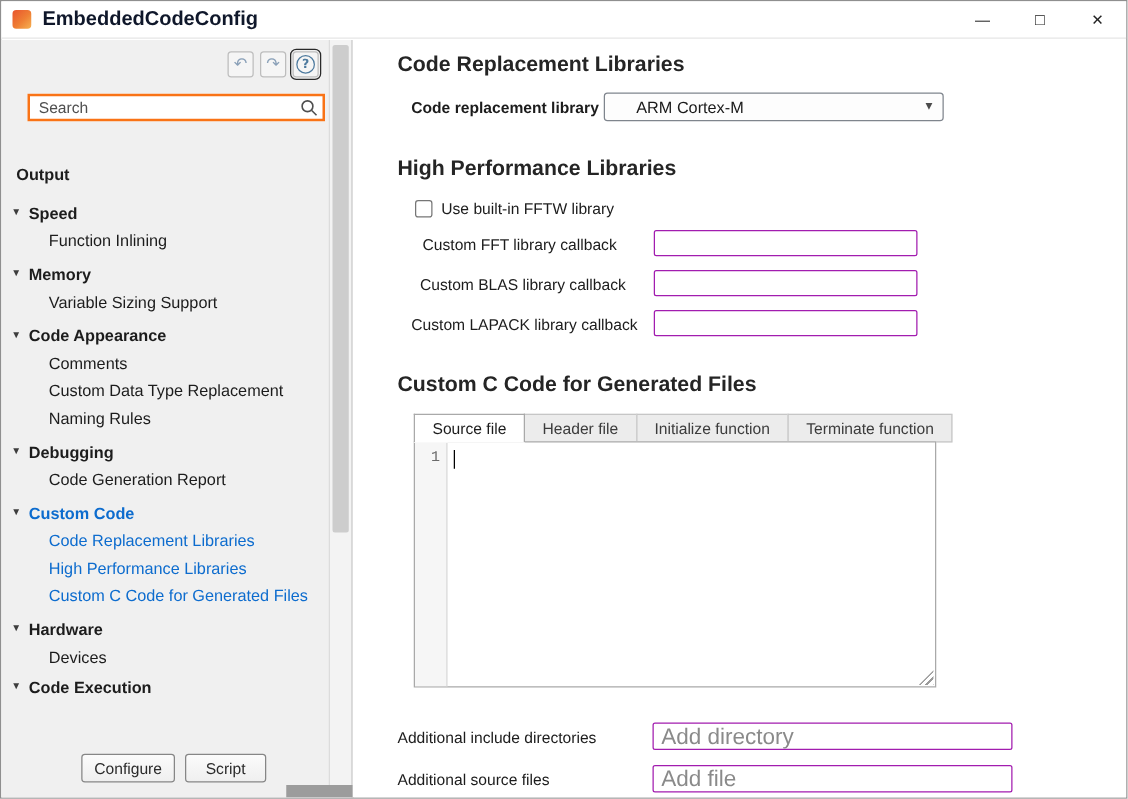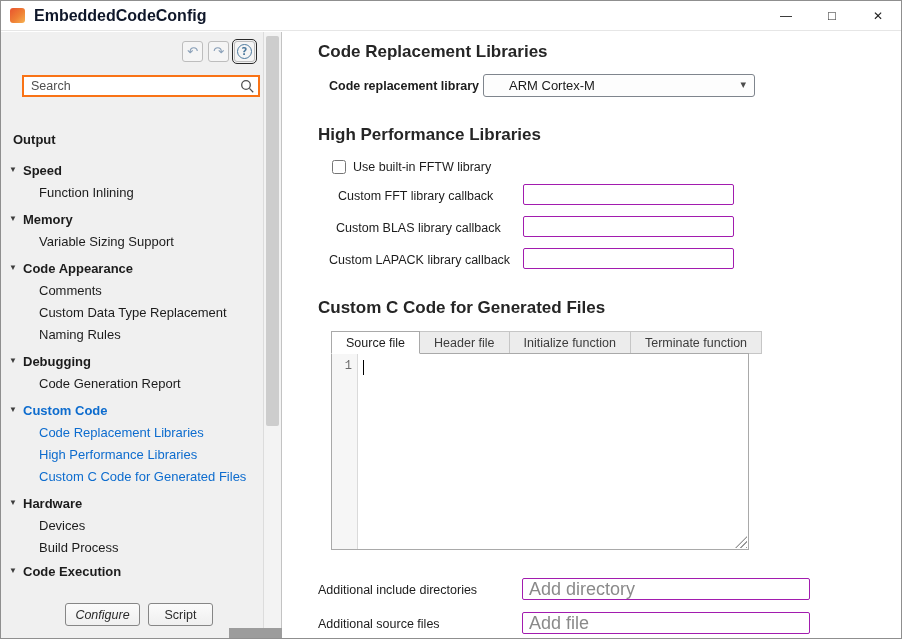--- a/index.html
+++ b/index.html
@@ -64,21 +64,21 @@
   .trow.m9 { margin-top:9px; }
   .trow.clipped { margin-top:2px; }
   .bottom-panel {
     position:absolute; left:0; right:18px; bottom:0; height:46px; background:#f0f0f0;
   }
   .side-btn {
     position:absolute; top:11px; height:23px; border:1px solid #868686; border-radius:3px;
     background:linear-gradient(#fbfbfb,#efefef); font-size:12.5px; color:#2b2b2b;
     font-family:"Liberation Sans","DejaVu Sans",sans-serif; cursor:pointer;
   }
-  .btn-configure { left:64px; width:75px;font-style:italic; }
+  .btn-configure { left:64px; width:75px; }
   .btn-script { left:147px; width:65px; }
   .vscroll {
     position:absolute; top:0; bottom:0; right:0; width:18px;
     background:#f3f3f3; border-left:1px solid #dcdcdc;
   }
   .vthumb { position:absolute; top:4px; left:2px; width:13px; height:390px; background:#cdcdcd; border-radius:2px; }
   .hscroll-frag { position:absolute; bottom:0; left:228px; width:53px; height:10px; background:#9c9c9c; }
   
   .main { position:absolute; top:31px; left:282px; right:0; bottom:0; background:#fff; }
   .h1 { position:absolute; font-size:17px; font-weight:bold; color:#252525; }
@@ -222,23 +222,20 @@
           <span class="lbl">Custom C Code for Generated Files</span>
         </div>
 
       <div class="trow sect">
           <span class="arrow">▼</span>
           <span class="lbl">Hardware</span>
         </div>
       <div class="trow child">
           <span class="lbl">Devices</span>
         </div>
-      <div class="trow child">
-          <span class="lbl">Build Process</span>
-        </div>
 
       <div class="trow sect clipped">
           <span class="arrow">▼</span>
           <span class="lbl">Code Execution</span>
         </div>
     </div>
 
     <div class="bottom-panel">
       <button class="side-btn btn-configure">Configure</button>
       <button class="side-btn btn-script">Script</button>

